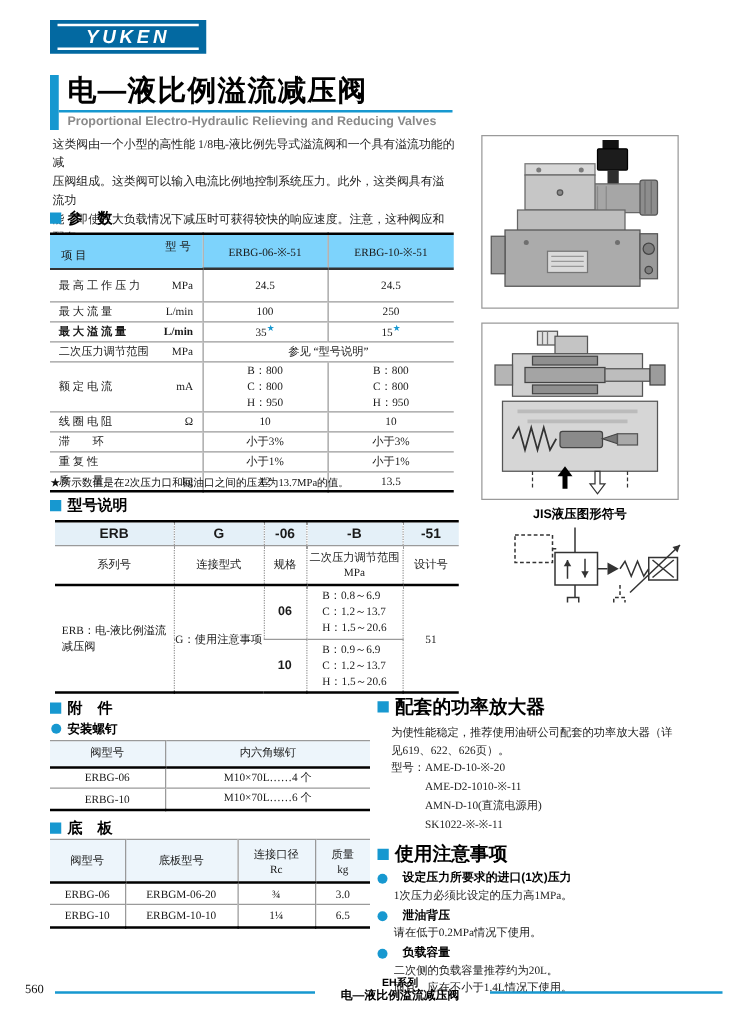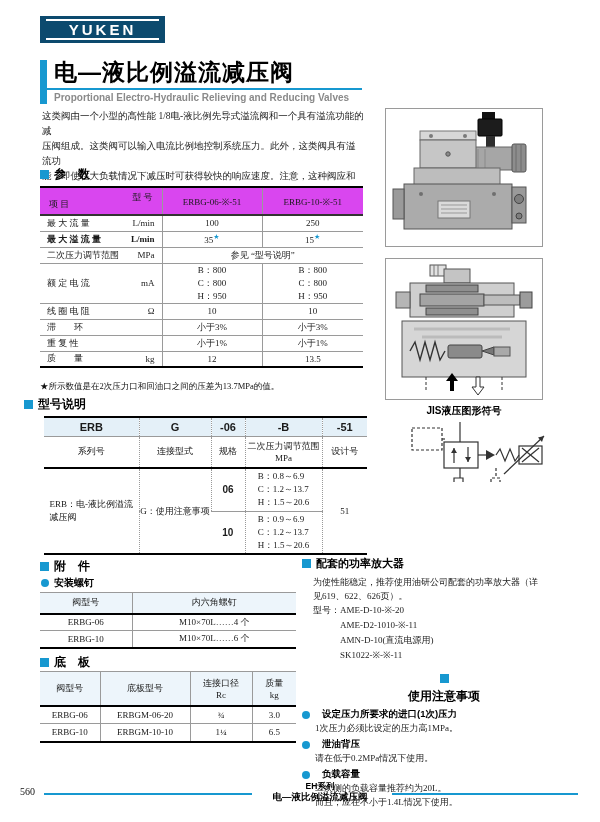--- a/index.html
+++ b/index.html
@@ -4,21 +4,21 @@
 <style>
   * { margin:0; padding:0; box-sizing:border-box; }
   html,body { background:#e8e8e8; }
   .page { position:relative; width:600px; height:822px; margin:0 auto; background:#ffffff;
           font-family:"Liberation Serif", serif; color:#1a1a1a; overflow:hidden; }
   .abs { position:absolute; }
   .sans { font-family:"Liberation Sans", sans-serif; }
   .prel { white-space:pre-line; }
 
   
-  .logo { left:40px; top:16px; width:125px; height:27px; background:#0c4a6e; display:flex; align-items:center; justify-content:center; }
+  .logo { left:40px; top:16px; width:125px; height:27px; background:#0369a1; display:flex; align-items:center; justify-content:center;font-style:italic; }
   .logo-inner { width:113px; border-top:2px solid #fff; border-bottom:2px solid #fff; text-align:center;
                 color:#fff; font-family:"Liberation Sans", sans-serif; font-weight:bold; font-size:15px;
                 letter-spacing:3px; line-height:17px; }
 
   
   .accent-bar { left:40px; top:60px; width:7px; height:44px; background:#1798d0; }
   .page-title { left:54px; top:57px; font-size:23px; font-weight:bold; color:#000; letter-spacing:1px; }
   .title-rule { left:47px; top:88px; width:315px; height:2px; background:#1798d0; }
   .page-subtitle { left:54px; top:92px; font-size:10px; font-weight:bold; color:#8a8a8a; }
 
@@ -32,21 +32,21 @@
 
   
   table { border-collapse:collapse; table-layout:fixed; font-size:9px; color:#1a1a1a; }
   td { text-align:center; vertical-align:middle; overflow:hidden; }
   .star { color:#1798d0; font-size:7px; vertical-align:super; }
 
   
   .ptable { left:40px; top:186px; width:323px; border-top:2px solid #000; border-bottom:2px solid #000; }
   .ptable td { border-top:1px solid #9a9a9a; border-left:1px solid #9a9a9a; }
   .ptable td:first-child { border-left:none; }
-  .ptable tr.hd td { border-top:none; border-bottom:2px solid #333; background:#d946ef; }
+  .ptable tr.hd td { border-top:none; border-bottom:2px solid #333; background:#7dd3fc; }
   .ptable .lab { padding:0 7px; }
   .labflex { display:flex; justify-content:space-between; align-items:center; }
   .diag { position:relative;
           background-image:linear-gradient(to bottom right, transparent calc(50% - 0.6px), #888 calc(50% - 0.6px), #888 calc(50% + 0.6px), transparent calc(50% + 0.6px));
           background-color:#e4f0f8; }
   .diag .t { position:absolute; top:3px; right:9px; }
   .diag .b { position:absolute; bottom:3px; left:9px; }
   .pfoot { left:40px; top:381px; width:330px; font-size:8.5px; color:#111; }
 
   
@@ -135,20 +135,30 @@
     <tbody>
         <tr class="hd">
       <td class="diag" style="height:28px;">
         <span class="t">型 号</span>
         <span class="b">项 目</span>
       </td>
       <td>ERBG-06-※-51</td>
       <td>ERBG-10-※-51</td>
     </tr>
     <tr>
+      <td class="lab" style="height:26px;">
+            <div class="labflex">
+              <span>最 高 工 作 压 力</span>
+              <span>MPa</span>
+            </div>
+          </td>
+      <td>24.5</td>
+      <td>24.5</td>
+    </tr>
+    <tr>
       <td class="lab" style="height:16px;">
             <div class="labflex">
               <span>最 大 流 量</span>
               <span>L/min</span>
             </div>
           </td>
       <td>100</td>
       <td>250</td>
     </tr>
     <tr>
@@ -222,21 +232,21 @@
             </div>
           </td>
       <td>12</td>
       <td>13.5</td>
     </tr>
   </tbody>
     </table>
 
   <div class="abs pfoot"><span class="star" style="font-size:8.5px; vertical-align:baseline; color:#111;">★</span><span>所示数值是在2次压力口和回油口之间的压差为13.7MPa的值。</span></div>
 
-  <div class="abs sec-title sans" style="left:24px; top:396px;">
+  <div class="abs sec-title sans" style="left:40px; top:396px;">
     <span class="sq"></span>
     <span>型号说明</span>
   </div>
 
   <table class="abs mtable">
     <colgroup>
         <col style="width:95px">
         <col style="width:72px">
         <col style="width:34px">
         <col style="width:77px">
@@ -423,36 +433,36 @@
         <line x1="104" y1="54" x2="144" y2="16"></line>
       </g>
       <path d="M54,28 l-3,5 h6 z" fill="#333"></path>
       <path d="M68,42 l-3,-5 h6 z" fill="#333"></path>
       <path d="M86,30 v10 l9,-5 z" fill="#333"></path>
       <path d="M144,16 l-6,1.5 4,4.5 z" fill="#333"></path>
     </svg>
   </div>
 
   <div class="abs amp">
-    <div class="sec-title sans" style="font-size:11px;">
+    <div class="sec-title sans" style="font-size:15px;">
       <span class="sq"></span>
       <span>配套的功率放大器</span>
     </div>
     <div class="body prel">为使性能稳定，推荐使用油研公司配套的功率放大器（详
 见619、622、626页）。</div>
     <div class="models">
       <div><span>型号：</span><span>AME-D-10-※-20</span></div>
       <div class="ind">AME-D2-1010-※-11</div>
       <div class="ind">AMN-D-10(直流电源用)</div>
       <div class="ind">SK1022-※-※-11</div>
     </div>
   </div>
 
   <div class="abs notes">
-    <div class="sec-title sans" style="font-size:12px;flex-direction:column;">
+    <div class="sec-title sans" style="font-size:15px;">
       <span class="sq"></span>
       <span>使用注意事项</span>
     </div>
     <div class="note-item">
       <div class="note-title sans">
         <span class="dot"></span>
         <span>设定压力所要求的进口(1次)压力</span>
       </div>
       <div class="note-body prel">1次压力必须比设定的压力高1MPa。</div>
     </div>

